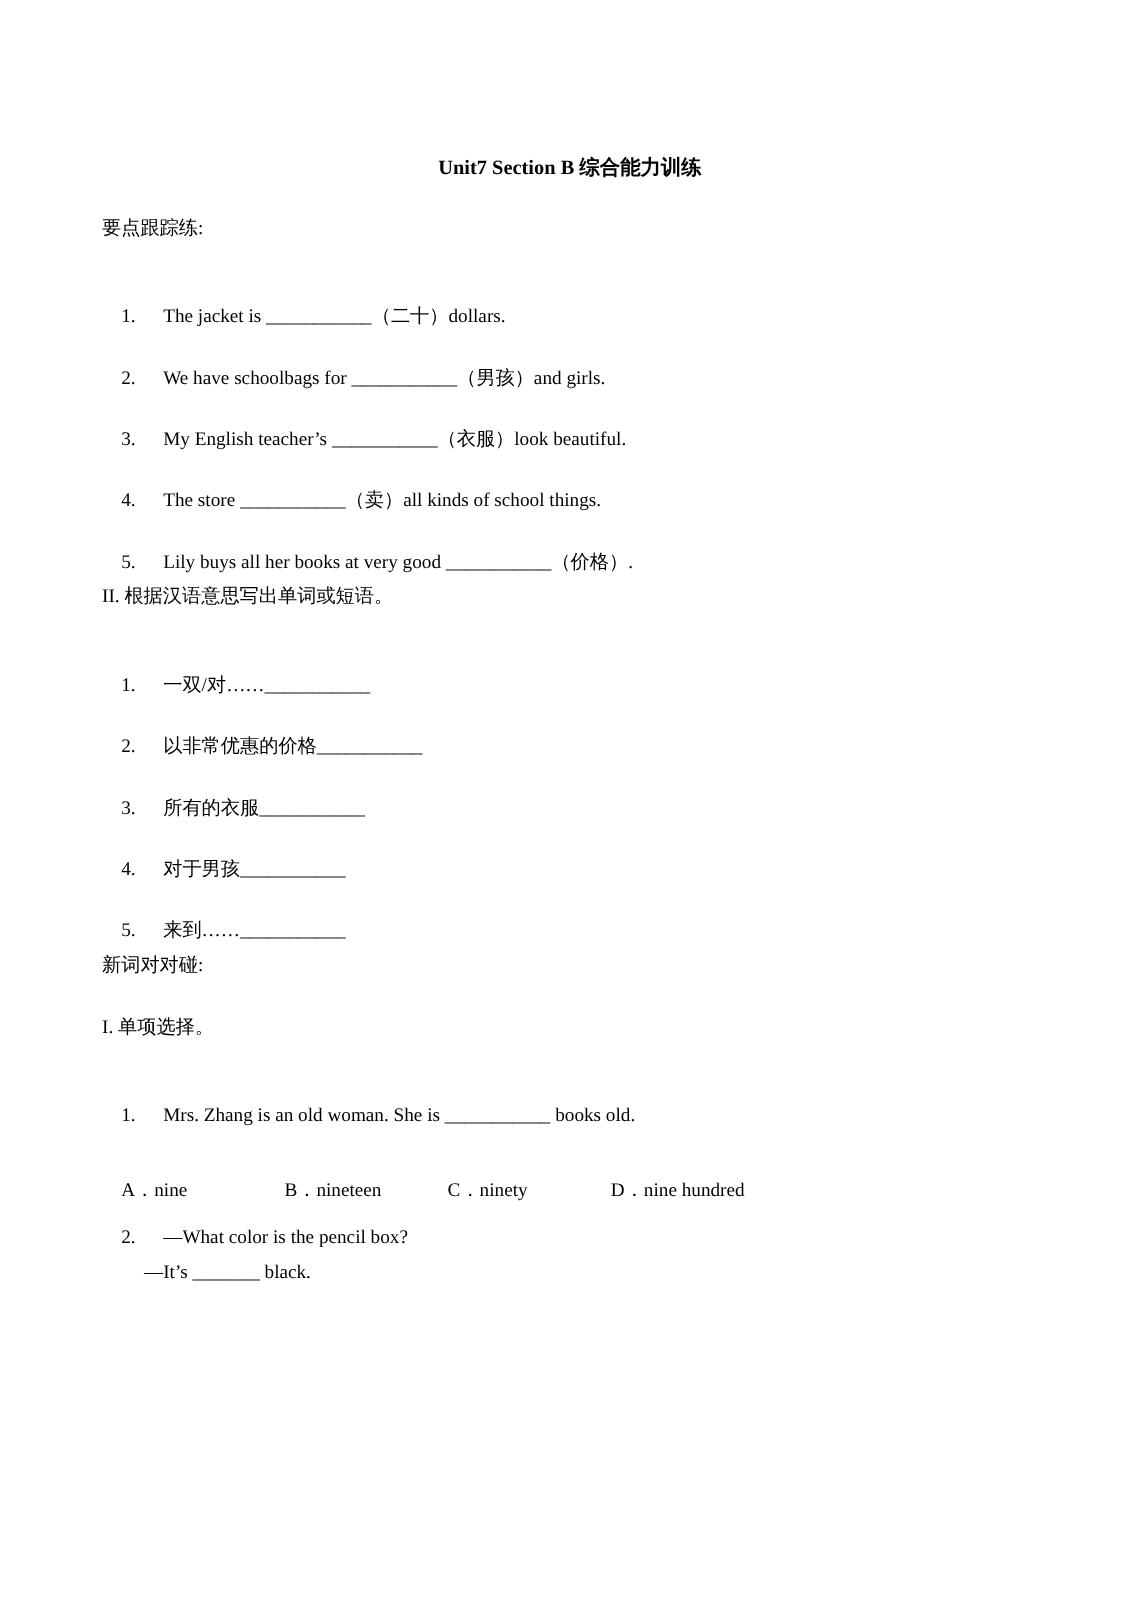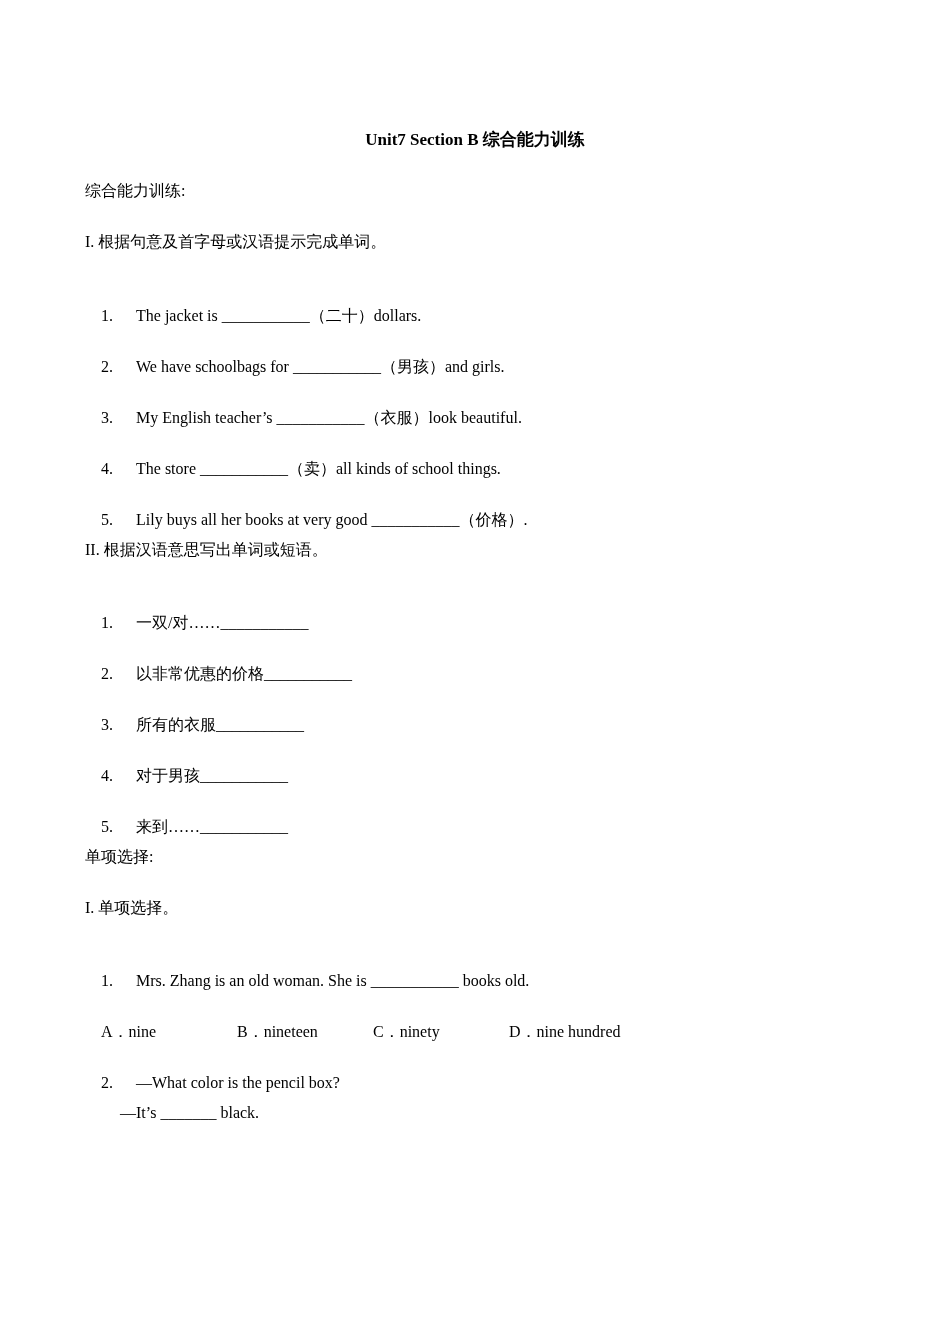--- a/index.html
+++ b/index.html
@@ -40,33 +40,33 @@
   }
   .indent {
     padding-left: 35px;
   }
   .opts .opt {
     display: inline-block;
     width: 136px;
   }
   .opts .opt:last-child {
     width: auto;
+    margin-top: 12px;
   }
 </style>
 </head>
 <body>
 
 <div class="page">
 
   <div class="line title">Unit7 Section B 综合能力训练</div>
 
-  <div class="line">综合能力训练:</div>
+  <div class="line">要点跟踪练:</div>
 
 
-  <div class="line">I. 根据句意及首字母或汉语提示完成单词。</div>
 
   <div class="line item">
     <span class="num">1.</span><span>The jacket is ___________（二十）dollars.</span>
   </div>
   <div class="line item">
     <span class="num">2.</span><span>We have schoolbags for ___________（男孩）and girls.</span>
   </div>
   <div class="line item">
     <span class="num">3.</span><span>My English teacher’s ___________（衣服）look beautiful.</span>
   </div>
@@ -88,21 +88,21 @@
   <div class="line item">
     <span class="num">3.</span><span>所有的衣服___________</span>
   </div>
   <div class="line item">
     <span class="num">4.</span><span>对于男孩___________</span>
   </div>
   <div class="line item">
     <span class="num">5.</span><span>来到……___________</span>
   </div>
 
-  <div class="line">单项选择:</div>
+  <div class="line">新词对对碰:</div>
 
 
   <div class="line">I. 单项选择。</div>
 
   <div class="line item">
     <span class="num">1.</span><span>Mrs. Zhang is an old woman. She is ___________ books old.</span>
   </div>
 
   <div class="line opts">
     <span class="opt">A．nine</span><span class="opt">B．nineteen</span><span class="opt">C．ninety</span><span class="opt">D．nine hundred</span>

